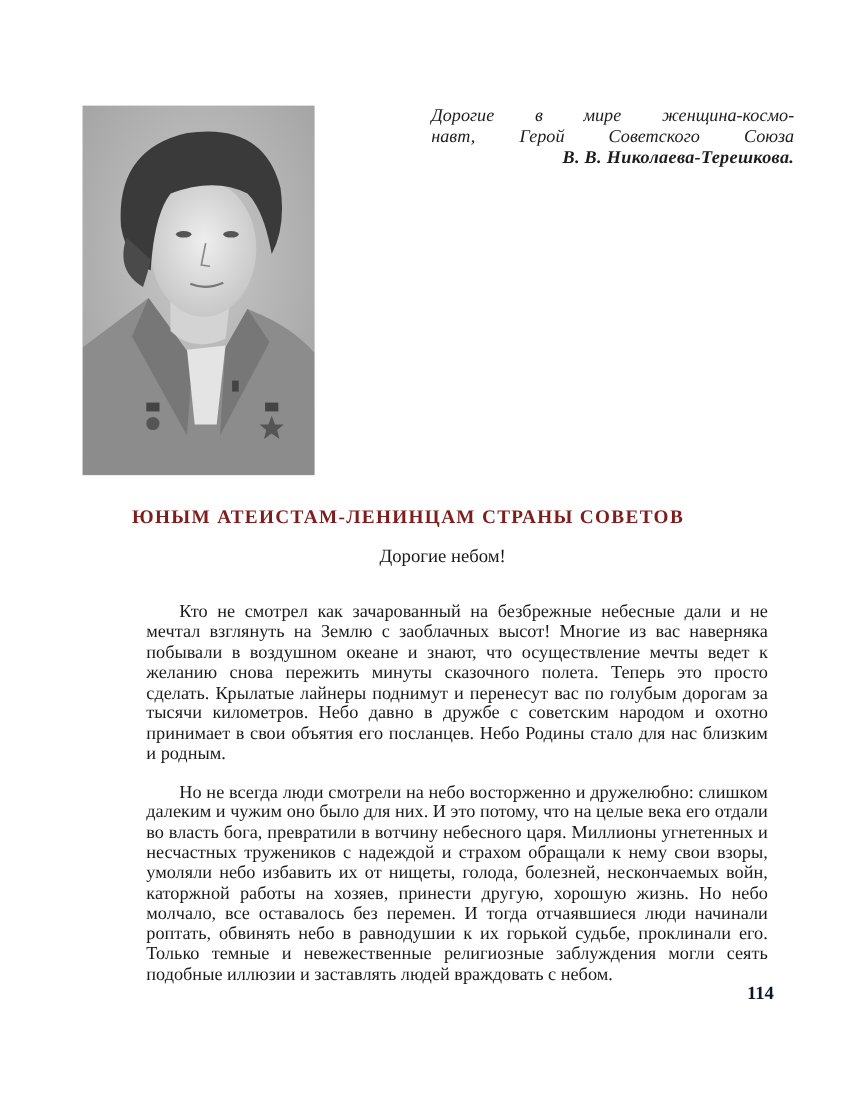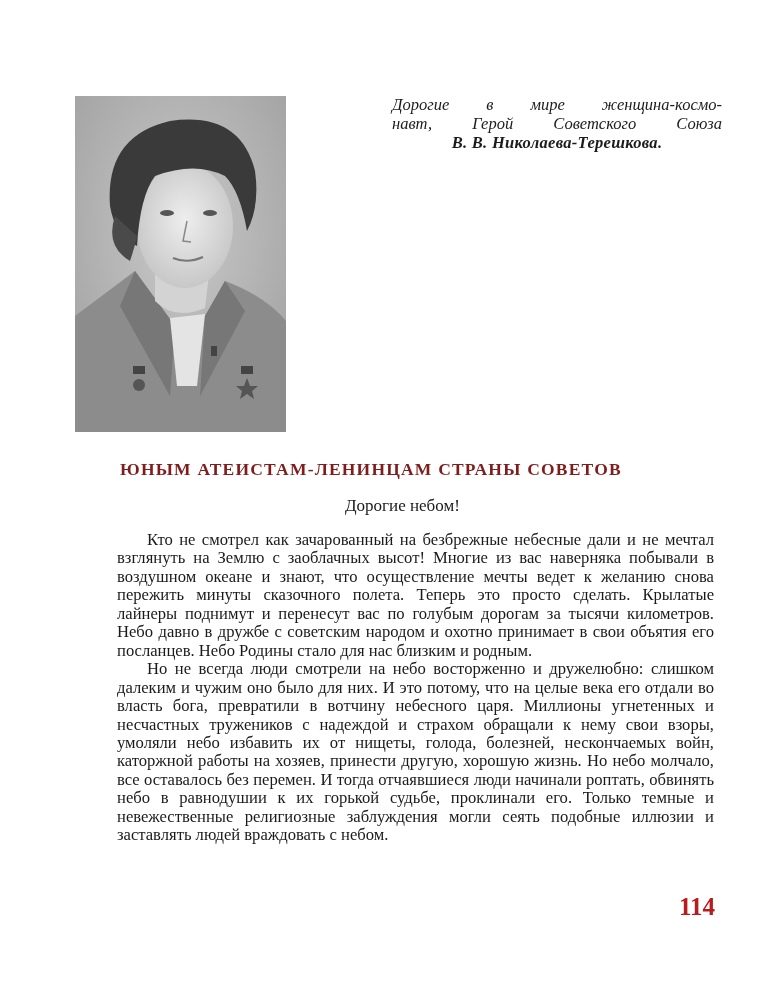--- a/index.html
+++ b/index.html
@@ -10,35 +10,35 @@
   .photo {
     position: absolute; left: 75px; top: 96px; width: 211px; height: 336px;
     background: #b8b8b8; overflow: hidden;
   }
   .photo svg { display: block; width: 100%; height: 100%; }
   .caption {
     position: absolute; right: 58px; top: 95px; width: 330px; text-align: right;
     font-size: 16.5px; line-height: 19px; font-style: italic; color: #1c1c1c;
   }
   .caption .line { display: block; text-align: justify; text-align-last: justify; }
-  .caption .author { display: block; font-weight: bold; text-align: center; letter-spacing: 0.3px; }
+  .caption .author { display: block; font-weight: bold; text-align: right; letter-spacing: 0.3px; }
   .heading {
     position: absolute; left: 120px; top: 459px; font-size: 17.5px; font-weight: bold;
     letter-spacing: 1.2px; color: #7f1d1d; white-space: nowrap;
   }
   .salutation {
     position: absolute; left: 345px; top: 496px; font-size: 17px; color: #1a1a1a;
   }
   .body-text {
     position: absolute; left: 117px; top: 531px; width: 597px;
     font-size: 16.6px; line-height: 18.45px; color: #1a1a1a;
   }
-  .body-text p { margin: 0; text-indent: 30px; text-align: justify; hyphens: manual; }
+  .body-text p { margin: 16px; text-indent: 30px; text-align: justify; hyphens: manual; }
   .page-number {
-    position: absolute; left: 679px; top: 893px; font-size: 25px; font-weight: bold; color: #b91c1c;
+    position: absolute; left: 679px; top: 893px; font-size: 17px; font-weight: bold; color: #0f172a;
   }
 </style>
 </head>
 <body>
 
 <div class="photo">
   <svg viewBox="0 0 211 336" preserveAspectRatio="none">
     <defs>
       <radialGradient id="bg" cx="50%" cy="40%" r="75%">
         <stop offset="0%" stop-color="#c9c9c9"></stop>

